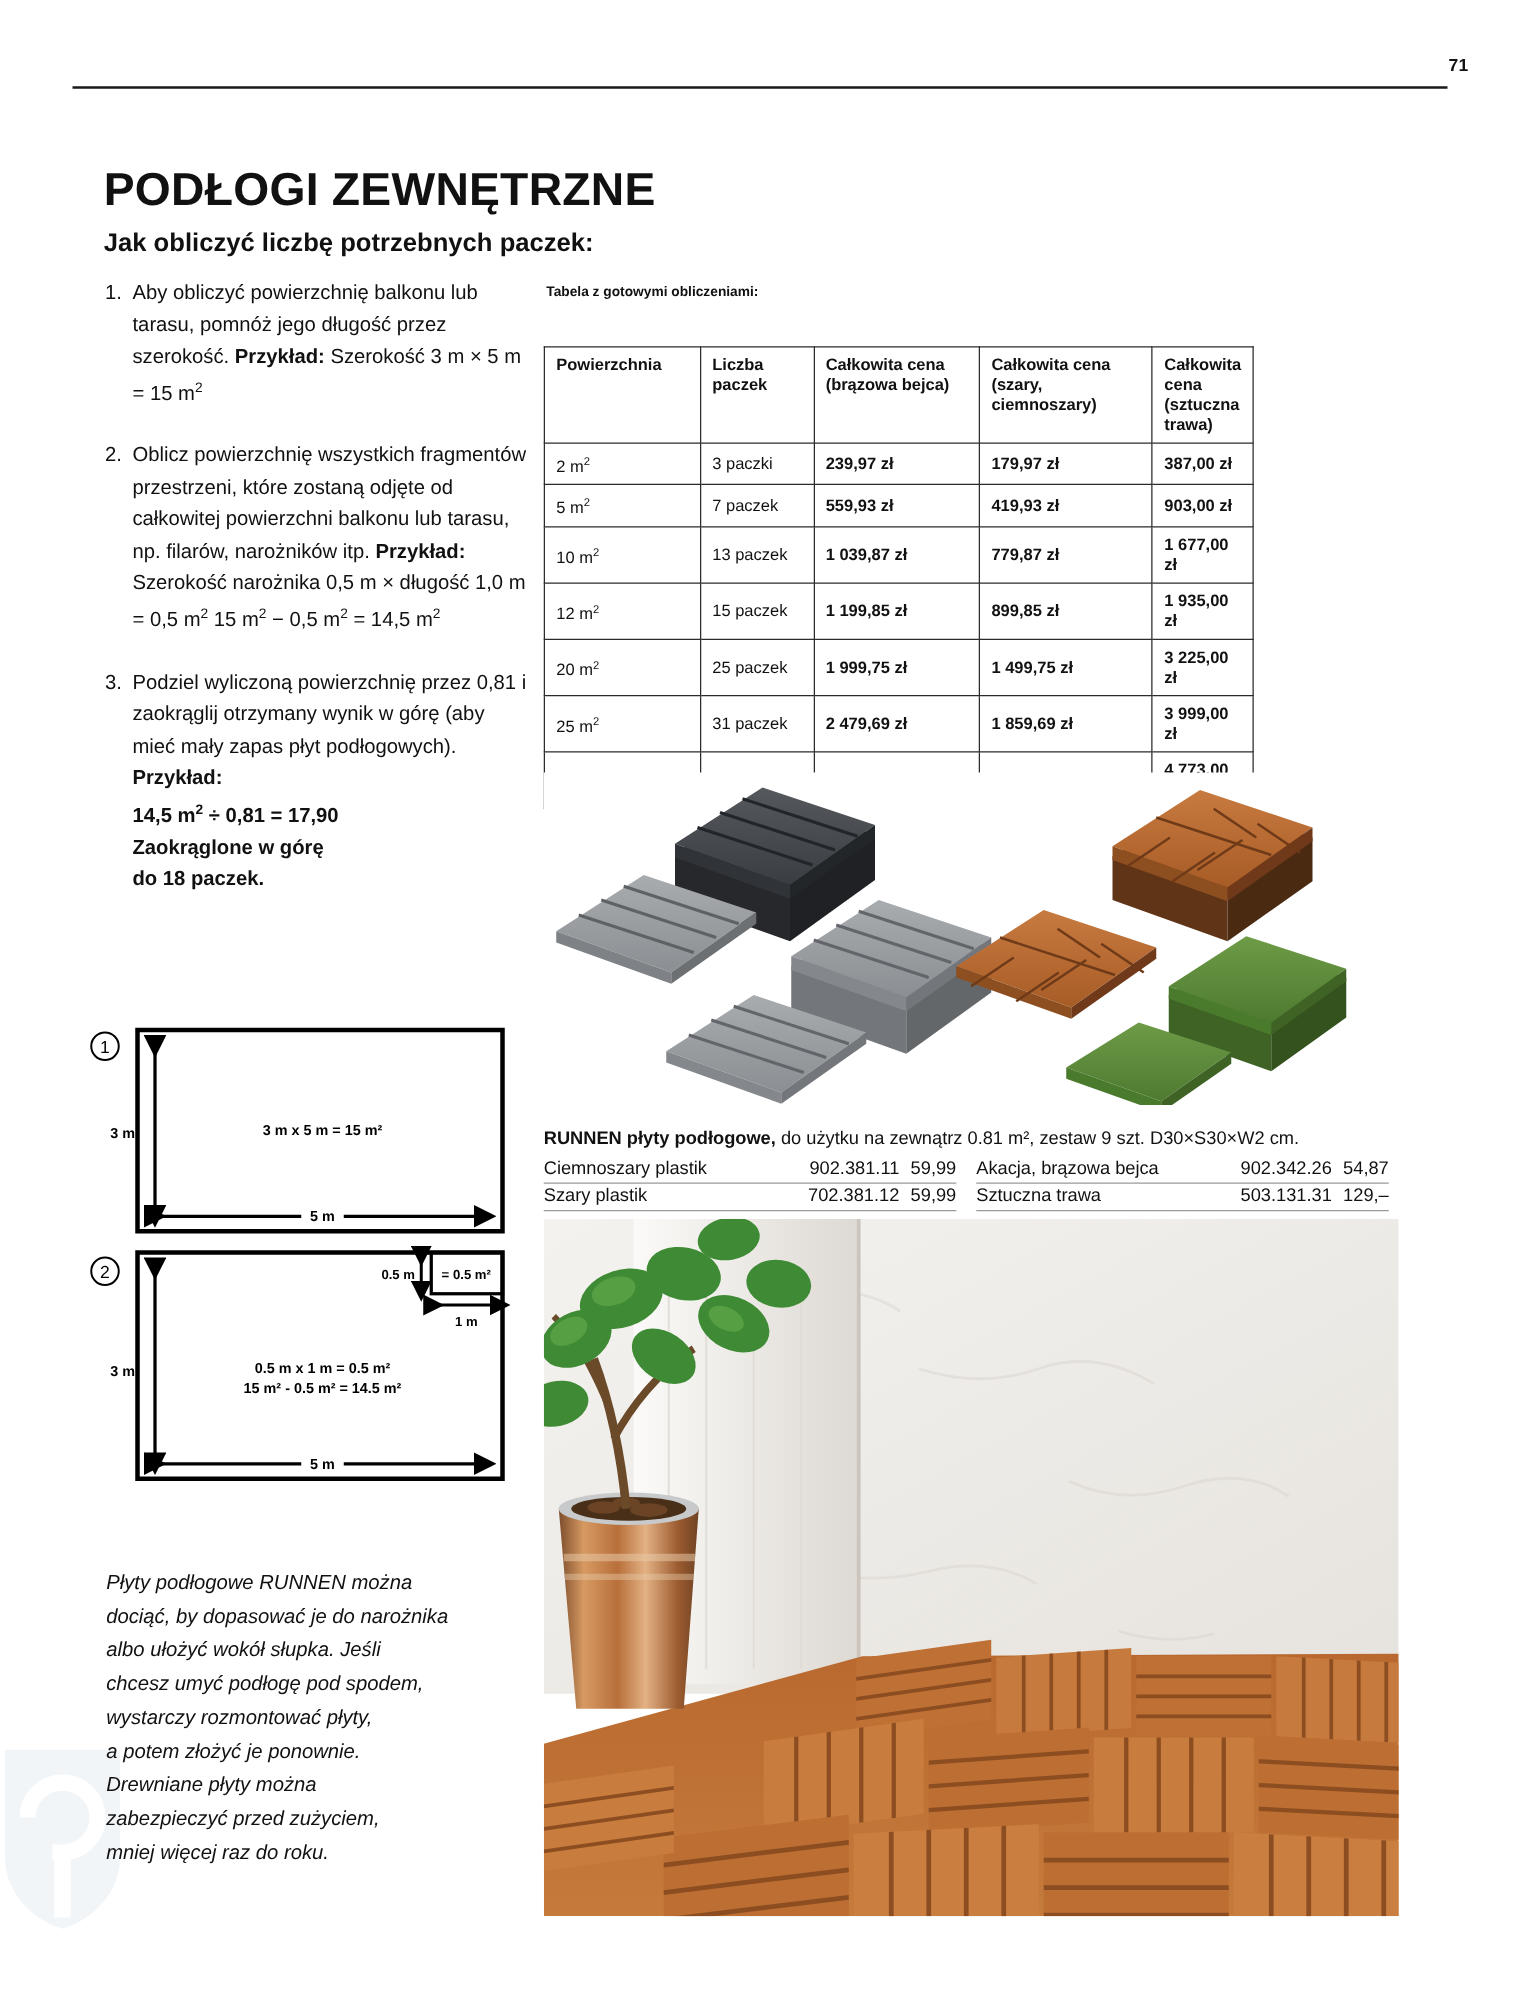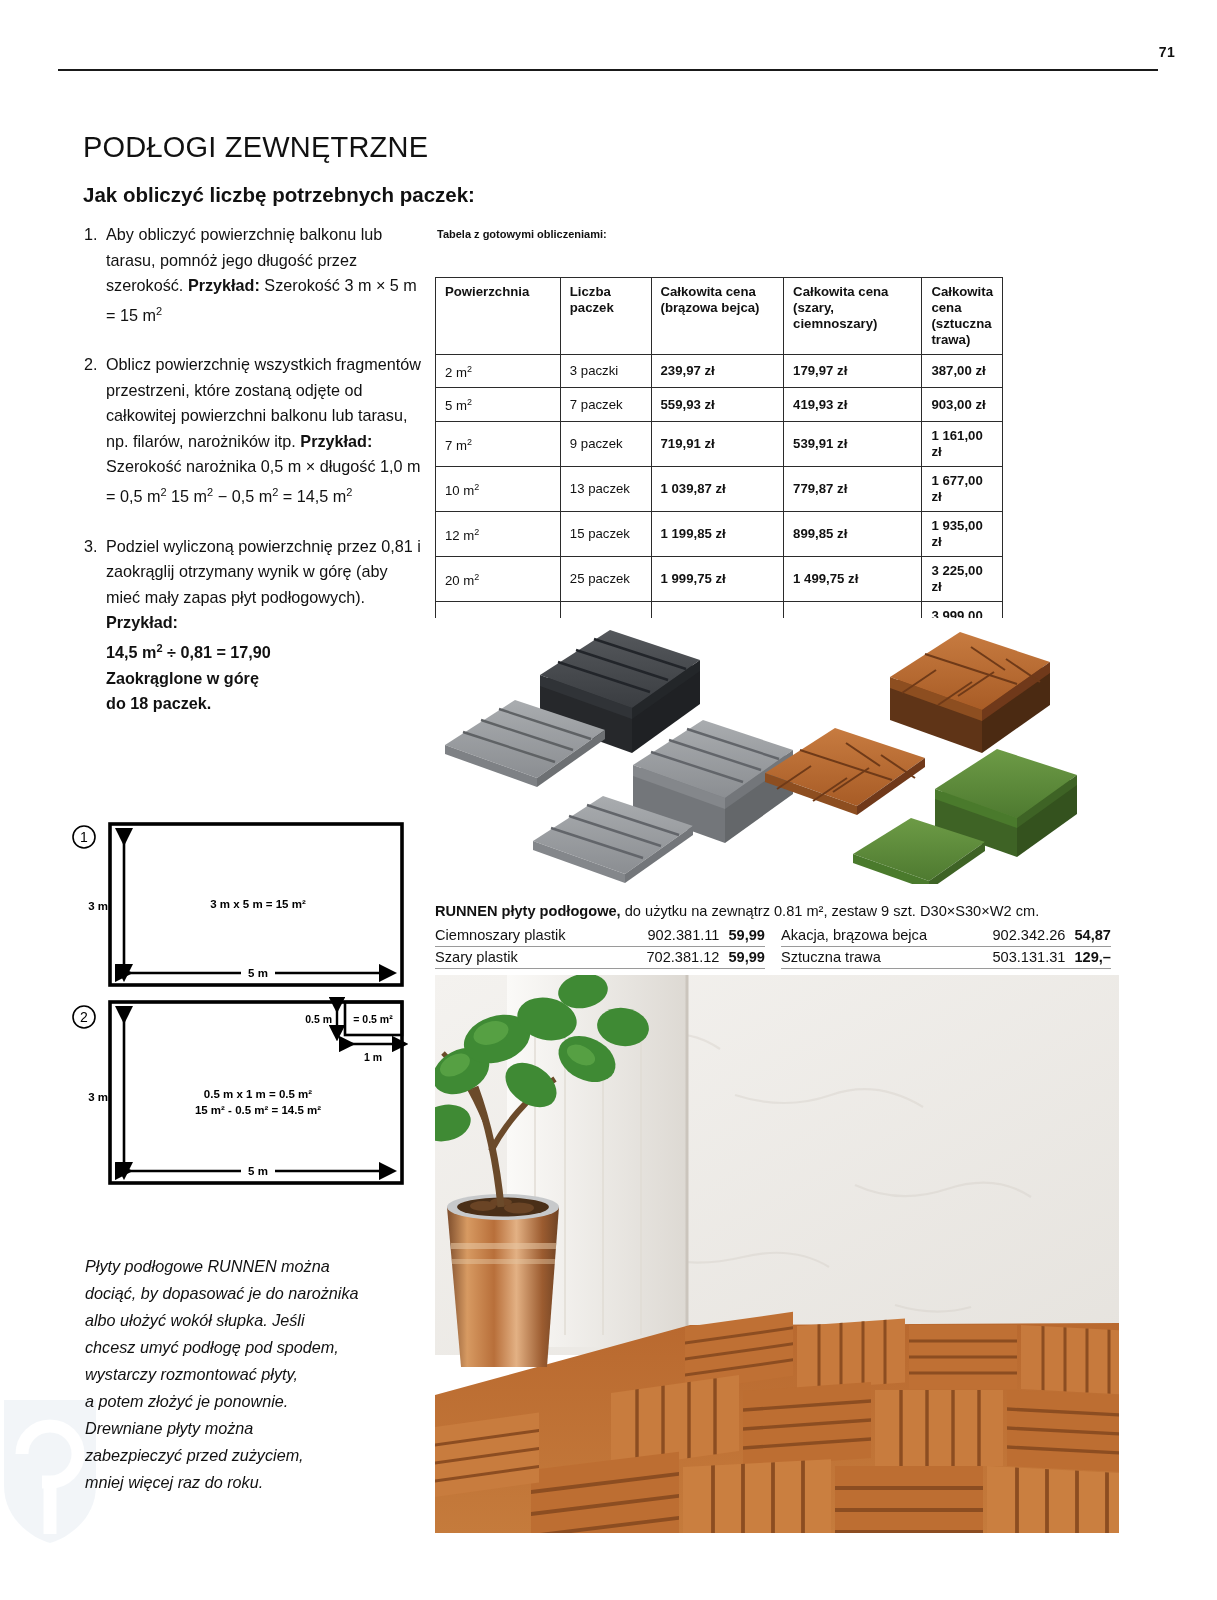--- a/index.html
+++ b/index.html
@@ -26,21 +26,21 @@
     position:absolute; right:42px; top:44px;
     font-size:14px; font-weight:700; letter-spacing:.3px;
   }
   .top-rule{
     position:absolute; left:58px; top:69px; width:1100px; height:2px;
     background:#1a1a1a;
   }
 
   .title{
     position:absolute; left:83px; top:101px;
-    font-size:29px; font-weight:400; letter-spacing:.2px;margin-top:30px;
+    font-size:37px; font-weight:700; letter-spacing:.2px;margin-top:30px;
   }
   .subtitle{
     position:absolute; left:83px; top:166px;
     font-size:20.5px; font-weight:700;
   }
 
   
   .steps{
     position:absolute; left:84px; top:222px; width:340px;
     font-size:16.2px; line-height:25.5px;
@@ -95,21 +95,21 @@
   }
   .plist{ width:330px; }
   .prow{
     display:flex; align-items:baseline;
     border-bottom:1.4px solid #9a9a9a;
     padding:2px 0 3px;
     font-size:14.6px;
   }
   .prow .name{ flex:1; white-space:nowrap; }
   .prow .art{ margin-right:9px; }
-  .prow .price{ font-weight:700; }
+  .prow .price{ font-weight:400; }
 
   
   .diagrams{
     position:absolute; left:66px; top:815px; width:350px; height:380px;
   }
 
   
   .note{
     position:absolute; left:85px; top:1253px; width:330px;
     font-style:italic; font-size:16.2px; line-height:27px;
@@ -201,27 +201,20 @@
         <td class="price">239,97 zł</td>
         <td class="price">179,97 zł</td>
         <td class="price">387,00 zł</td>
       </tr>
       <tr>
         <td class="area">5 m<sup>2</sup></td>
         <td class="packs">7 paczek</td>
         <td class="price">559,93 zł</td>
         <td class="price">419,93 zł</td>
         <td class="price">903,00 zł</td>
-      </tr>
-      <tr>
-        <td class="area">7 m<sup>2</sup></td>
-        <td class="packs">9 paczek</td>
-        <td class="price">719,91 zł</td>
-        <td class="price">539,91 zł</td>
-        <td class="price">1 161,00 zł</td>
       </tr>
       <tr>
         <td class="area">10 m<sup>2</sup></td>
         <td class="packs">13 paczek</td>
         <td class="price">1 039,87 zł</td>
         <td class="price">779,87 zł</td>
         <td class="price">1 677,00 zł</td>
       </tr>
       <tr>
         <td class="area">12 m<sup>2</sup></td>

